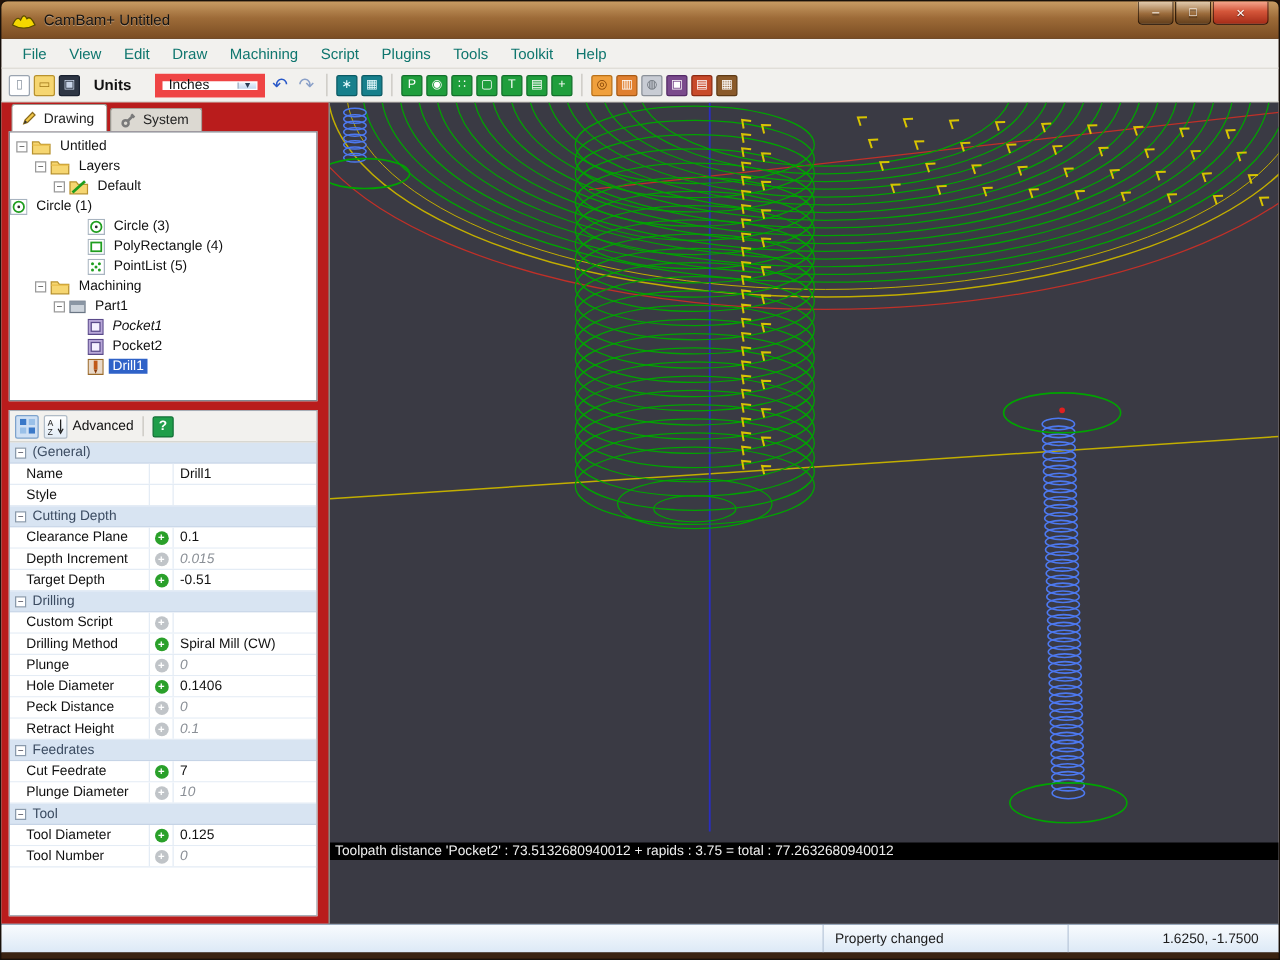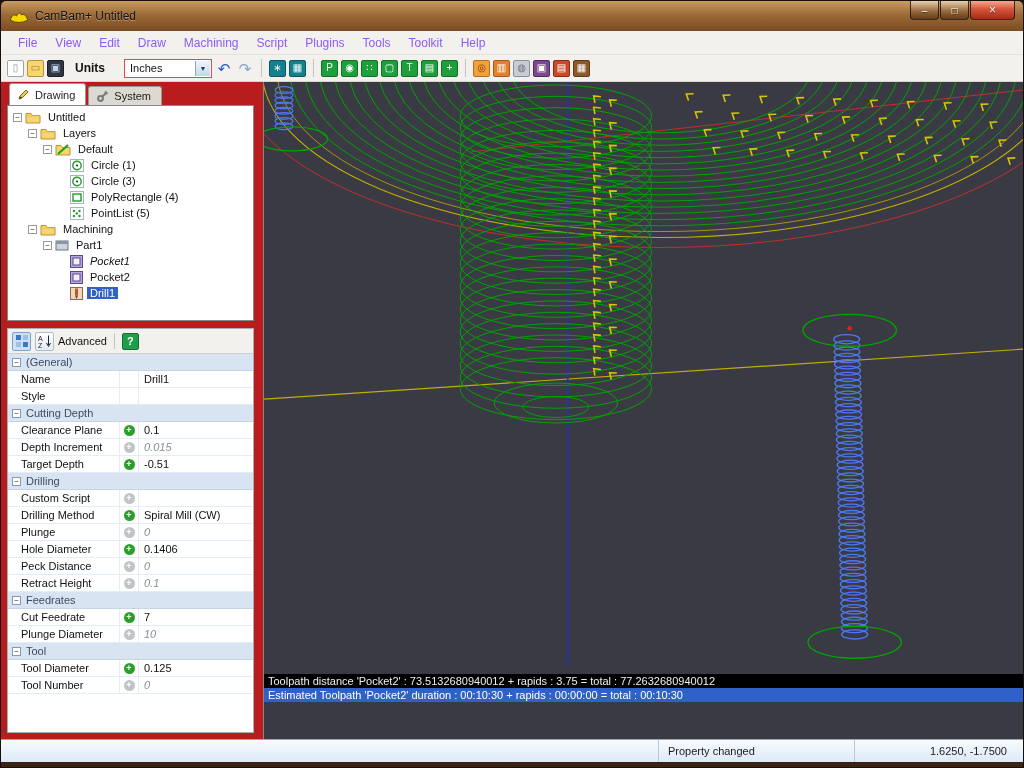--- a/index.html
+++ b/index.html
@@ -14,30 +14,30 @@
   .title{font-size:12px;color:#131313;text-shadow:0 1px 0 rgba(255,255,255,.35);}
   .winbtns{position:absolute;top:0;right:8px;display:flex;}
   .wbtn{width:29px;height:19px;border:1px solid rgba(35,18,4,.85);border-top:none;
     background:linear-gradient(180deg,rgba(255,255,255,.5),rgba(130,85,45,.35) 55%,rgba(60,35,12,.55));
     color:#fff;font-size:10px;display:flex;align-items:center;justify-content:center;
     border-radius:0 0 4px 4px;margin-left:1px;text-shadow:0 1px 1px rgba(0,0,0,.6);}
   .wbtn.close{width:45px;background:linear-gradient(180deg,#f5a890,#d4563a 45%,#a52c18);font-size:12px;}
   
   .menubar{height:24px;background:#f2f1ee;display:flex;align-items:center;padding-left:8px;
     border-bottom:1px solid #e3e1da;flex:0 0 auto;}
-  .menuitem{padding:3px 9px;font-size:12px;color:#8b5cf6;cursor:default;}
+  .menuitem{padding:3px 9px;font-size:12px;color:#0f766e;cursor:default;}
   
   .toolbar{height:27px;background:#f2f1ee;display:flex;align-items:center;padding-left:6px;gap:3px;
     border-bottom:1px solid #d6d4cd;flex:0 0 auto;}
   .ticon{width:17px;height:17px;border-radius:2px;display:flex;align-items:center;justify-content:center;
     font-size:10px;line-height:1;flex:0 0 auto;}
   .ticon.noborder{font-size:15px;width:18px;}
   .tsep{width:1px;height:18px;background:#c6c4bd;margin:0 4px;flex:0 0 auto;}
   .tlabel{font-weight:bold;font-size:12px;margin:0 16px 0 8px;color:#111;}
-  .tcombo{width:88px;height:19px;border:1px solid #ef4444;display:flex;align-items:center;background:#fff;
+  .tcombo{width:88px;height:19px;border:6px solid #ef4444;display:flex;align-items:center;background:#fff;
     font-size:11px;padding-left:5px;position:relative;color:#111;}
   .tcombo .arrow{position:absolute;right:1px;top:1px;bottom:1px;width:15px;
     background:linear-gradient(#eef4fc,#c2d7ef);border-left:1px solid #93a7bd;display:flex;
     align-items:center;justify-content:center;font-size:7px;color:#2a3c55;}
   
   .content{flex:1;display:flex;min-height:0;background:#ece9e2;}
   .leftpanel{width:262px;display:flex;flex-direction:column;background:#b91c1c;flex:0 0 auto;}
   .tabs{display:flex;align-items:flex-end;height:23px;padding-left:8px;flex:0 0 auto;}
   .tab{display:flex;align-items:center;gap:5px;font-size:11px;padding:0 10px 0 7px;
     border:1px solid #9a9890;border-bottom:none;border-radius:3px 3px 0 0;background:#dcd9d2;
@@ -202,21 +202,21 @@
           <div class="trow" style="padding-left: 35px;">
             <span class="texp">−</span>
             <span class="tico">
               <svg width="16" height="13" viewBox="0 0 16 13">
                 <path d="M1 2.5 h5 l1.5 2 H15 V12 H1 Z" fill="#f6d671" stroke="#b8922e"></path>
                 <path d="M3 11 L13 2" stroke="#1f9e1f" stroke-width="2.2" fill="none"></path>
               </svg>
             </span>
             <span class="tlbl">Default</span>
           </div>
-          <div class="trow" style="padding-left: 62px;">
+          <div class="trow" style="">
             <span class="tico">
               <svg width="14" height="13" viewBox="0 0 14 13">
                 <rect x="0.5" y="0.5" width="13" height="12" fill="#fff" stroke="#a8b4c0"></rect>
                 <circle cx="7" cy="6.5" r="4.2" fill="none" stroke="#1f9e1f" stroke-width="1.4"></circle>
                 <circle cx="7" cy="6.5" r="1.1" fill="#2a2a2a"></circle>
               </svg>
             </span>
             <span class="tlbl">Circle (1)</span>
           </div>
           <div class="trow" style="padding-left: 62px;">
@@ -641,21 +641,20 @@
             <path d="M0,7 L0,0 L7,2" transform="translate(562,69.9) rotate(-18)"></path>
             <path d="M0,7 L0,0 L7,2" transform="translate(599,71.2) rotate(-18)"></path>
             <path d="M0,7 L0,0 L7,2" transform="translate(636,72.5) rotate(-18)"></path>
             <path d="M0,7 L0,0 L7,2" transform="translate(673,73.8) rotate(-18)"></path>
             <path d="M0,7 L0,0 L7,2" transform="translate(710,75.1) rotate(-18)"></path>
             <path d="M0,7 L0,0 L7,2" transform="translate(747,76.4) rotate(-18)"></path>
           </g>
         </svg>
       <div class="vpmsgs">
         <div class="vpline1">Toolpath distance 'Pocket2' : 73.5132680940012 + rapids : 3.75 = total : 77.2632680940012</div>
-        <div class="vpline2">Estimated Toolpath 'Pocket2' duration : 00:10:30 + rapids : 00:00:00 = total : 00:10:30</div>
       </div>
     </div>
   </div>
 
   <div class="statusbar">
     <div class="sb-spacer"></div>
     <div class="sb-panel">Property changed</div>
     <div class="sb-coords">1.6250, -1.7500</div>
   </div>
   <div class="bottomedge"></div>

